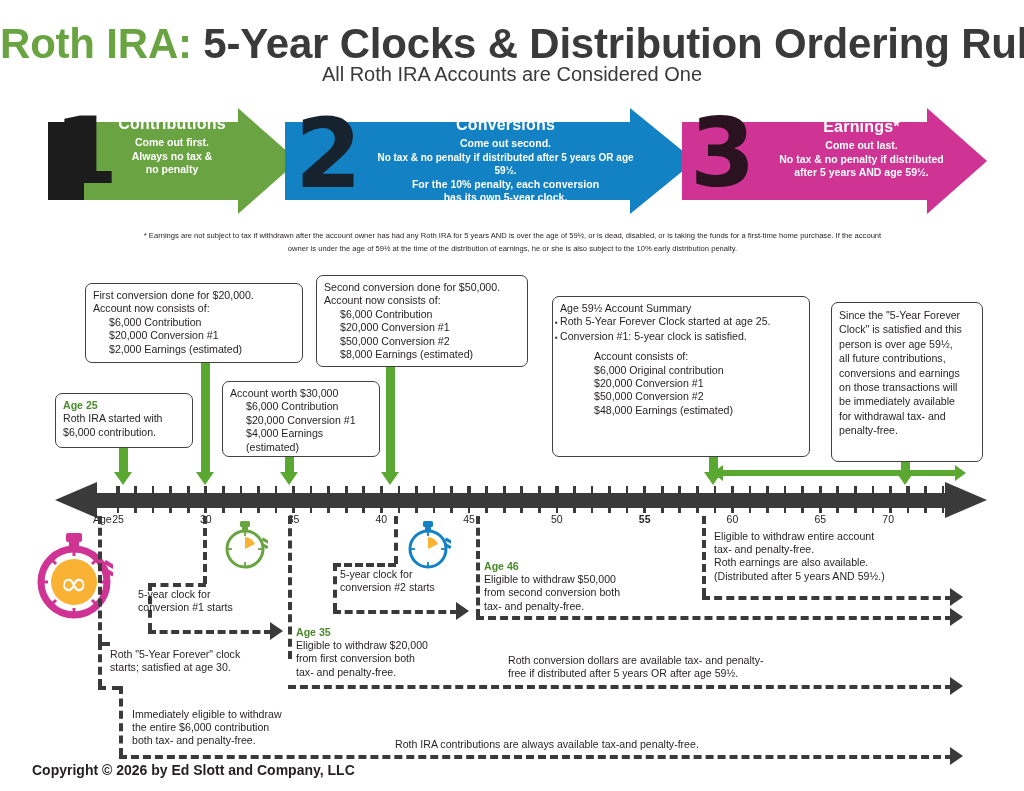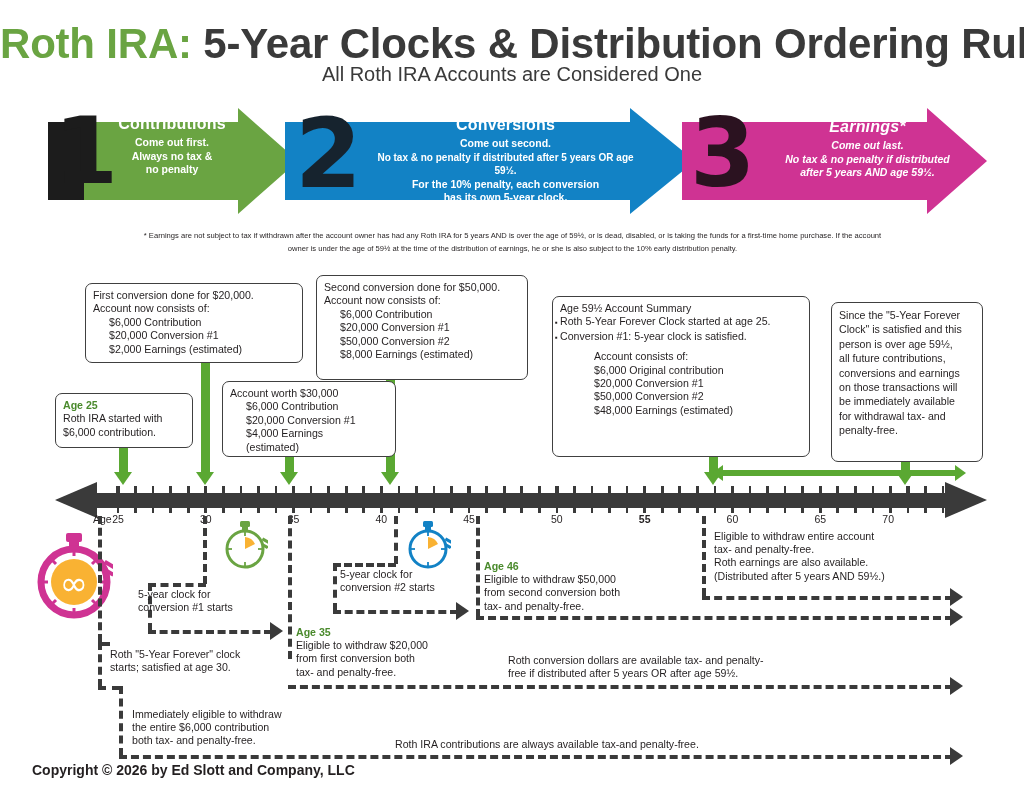--- a/index.html
+++ b/index.html
@@ -103,21 +103,21 @@
         <div class="it">has its own 5-year clock.</div>
       </div>
     </div>
   </div>
 
   <div class="step" style="left:682px;top:108px;width:305px;height:106px;">
     <svg width="305" height="106" viewBox="0 0 305 106" style="position:absolute;left:0;top:0;">
       <polygon points="0,14 245,14 245,0 305,53 245,106 245,92 0,92" fill="#cf3393"></polygon>
     </svg>
     <div class="bignum" style="left:8px;top:6px;color:#2b1220;font-size:94px;">3</div>
-    <div class="steptxt" style="left:88px;top:10px;width:195px;font-style:italic;">
+    <div class="steptxt" style="left:82px;top:10px;width:195px;">
       <div class="stephead">Earnings*</div>
       <div class="stepsub">
         <div>Come out last.</div>
         <div>No tax &amp; no penalty if distributed</div>
         <div>after 5 years AND age 59½.</div>
       </div>
     </div>
   </div>
 
   <div class="abs" id="footnote">* Earnings are not subject to tax if withdrawn after the account owner has had any Roth IRA for 5 years AND is over the age of 59½, or is dead, disabled, or is taking the funds for a first-time home purchase. If the account owner is under the age of 59½ at the time of the distribution of earnings, he or she is also subject to the 10% early distribution penalty.</div>
@@ -145,30 +145,30 @@
   <div class="garrow-right" style="left:955px;top:465px;"></div>
 
   <div class="box" style="left:85px;top:283px;width:218px;height:80px;">
     <div>First conversion done for $20,000.</div>
     <div>Account now consists of:</div>
     <div class="ind">$6,000 Contribution</div>
     <div class="ind">$20,000 Conversion #1</div>
     <div class="ind">$2,000 Earnings (estimated)</div>
   </div>
 
-  <div class="box" style="left:316px;top:275px;width:212px;height:105px;">
+  <div class="box" style="left:316px;top:275px;width:212px;height:92px;">
     <div>Second conversion done for $50,000.</div>
     <div>Account now consists of:</div>
     <div class="ind">$6,000 Contribution</div>
     <div class="ind">$20,000 Conversion #1</div>
     <div class="ind">$50,000 Conversion #2</div>
     <div class="ind">$8,000 Earnings (estimated)</div>
   </div>
 
-  <div class="box" style="left:222px;top:381px;width:174px;height:76px;">
+  <div class="box" style="left:222px;top:381px;width:158px;height:76px;">
     <div>Account worth $30,000</div>
     <div class="ind">$6,000 Contribution</div>
     <div class="ind">$20,000 Conversion #1</div>
     <div class="ind">$4,000 Earnings</div>
     <div class="ind">(estimated)</div>
   </div>
 
   <div class="box" style="left:55px;top:393px;width:138px;height:55px;">
     <div class="agehd">Age 25</div>
     <div>Roth IRA started with</div>

